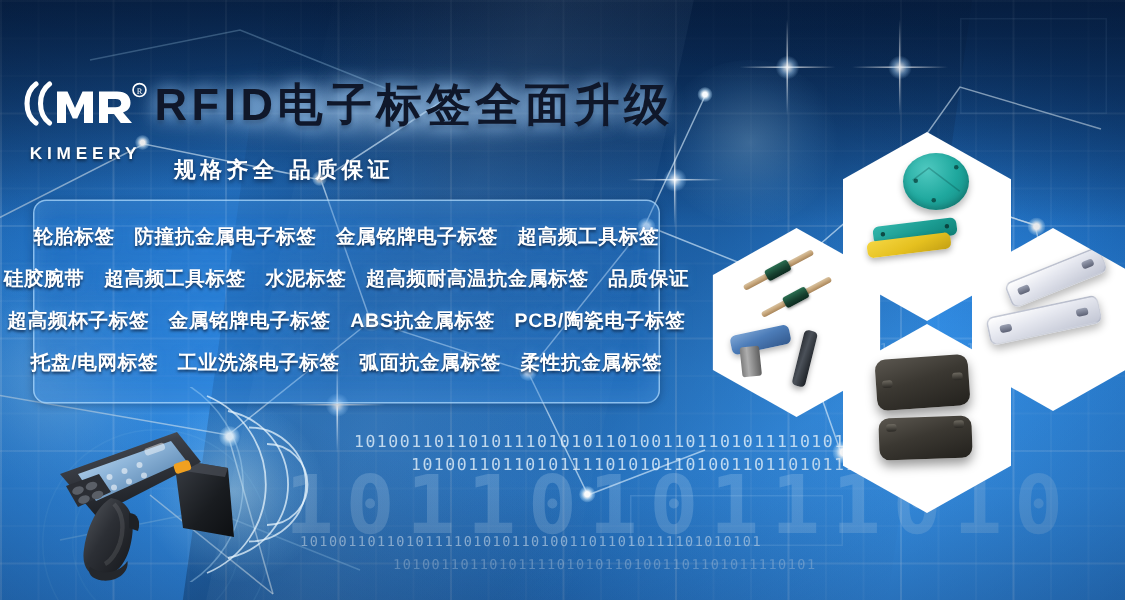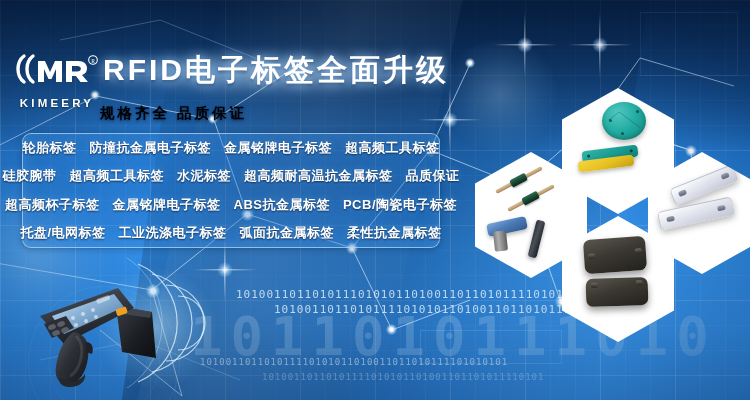--- a/index.html
+++ b/index.html
@@ -105,37 +105,37 @@
   }
 
   
   .title-wrap{position:absolute;left:103px;top:50px;}
   .title-glow{
     position:absolute;left:-6px;top:4px;width:330px;height:38px;
     background:radial-gradient(ellipse at 50% 50%, rgba(205,232,255,.55) 0%, rgba(175,215,255,.30) 50%, rgba(160,210,255,0) 78%);
     filter:blur(7px);
   }
   .title{
-    position:relative;color:#ffffff;font-size:30px;font-weight:700;letter-spacing:3px;
+    position:relative;color:#0f172a;font-size:30px;font-weight:700;letter-spacing:3px;
     text-shadow:0 0 12px rgba(160,210,255,.95), 0 2px 3px rgba(10,35,70,.55);
     white-space:nowrap;
   }
   .subtitle{
-    position:absolute;left:100px;top:104px;color:#000000;font-size:14.5px;font-weight:700;
-    letter-spacing:3px;white-space:nowrap;text-shadow:0 1px 3px rgba(8,30,62,.8);
+    position:absolute;left:116px;top:104px;color:#ffffff;font-size:14.5px;font-weight:700;
+    letter-spacing:3px;white-space:nowrap;text-shadow:0 1px 3px rgba(8,30,62,.8);font-family:Liberation Serif, serif;
   }
 
   
   .panel{
-    position:absolute;left:22px;top:133px;width:418px;height:115px;
+    position:absolute;left:22px;top:133px;width:418px;height:136px;
     border:1px solid rgba(180,222,255,.72);border-radius:9px;
     background:linear-gradient(to bottom, rgba(38,118,200,.40) 0%, rgba(28,100,182,.30) 50%, rgba(40,124,210,.38) 100%);
     box-shadow:inset 0 0 18px rgba(150,205,255,.18), 0 1px 6px rgba(5,25,55,.35);
-    display:flex;flex-direction:column;justify-content:space-between;
-    padding:0 0;box-sizing:border-box;
+    display:flex;flex-direction:column;justify-content:flex-start;
+    padding:10px 0;box-sizing:border-box;
   }
   .panel-row{
     display:flex;justify-content:center;align-items:center;gap:13px;
     height:28px;white-space:nowrap;
   }
   .panel-row span{
     color:#ffffff;font-size:13px;font-weight:700;letter-spacing:.5px;
     text-shadow:0 1px 2px rgba(6,28,60,.85), 0 0 6px rgba(90,165,240,.55);
   }
 

